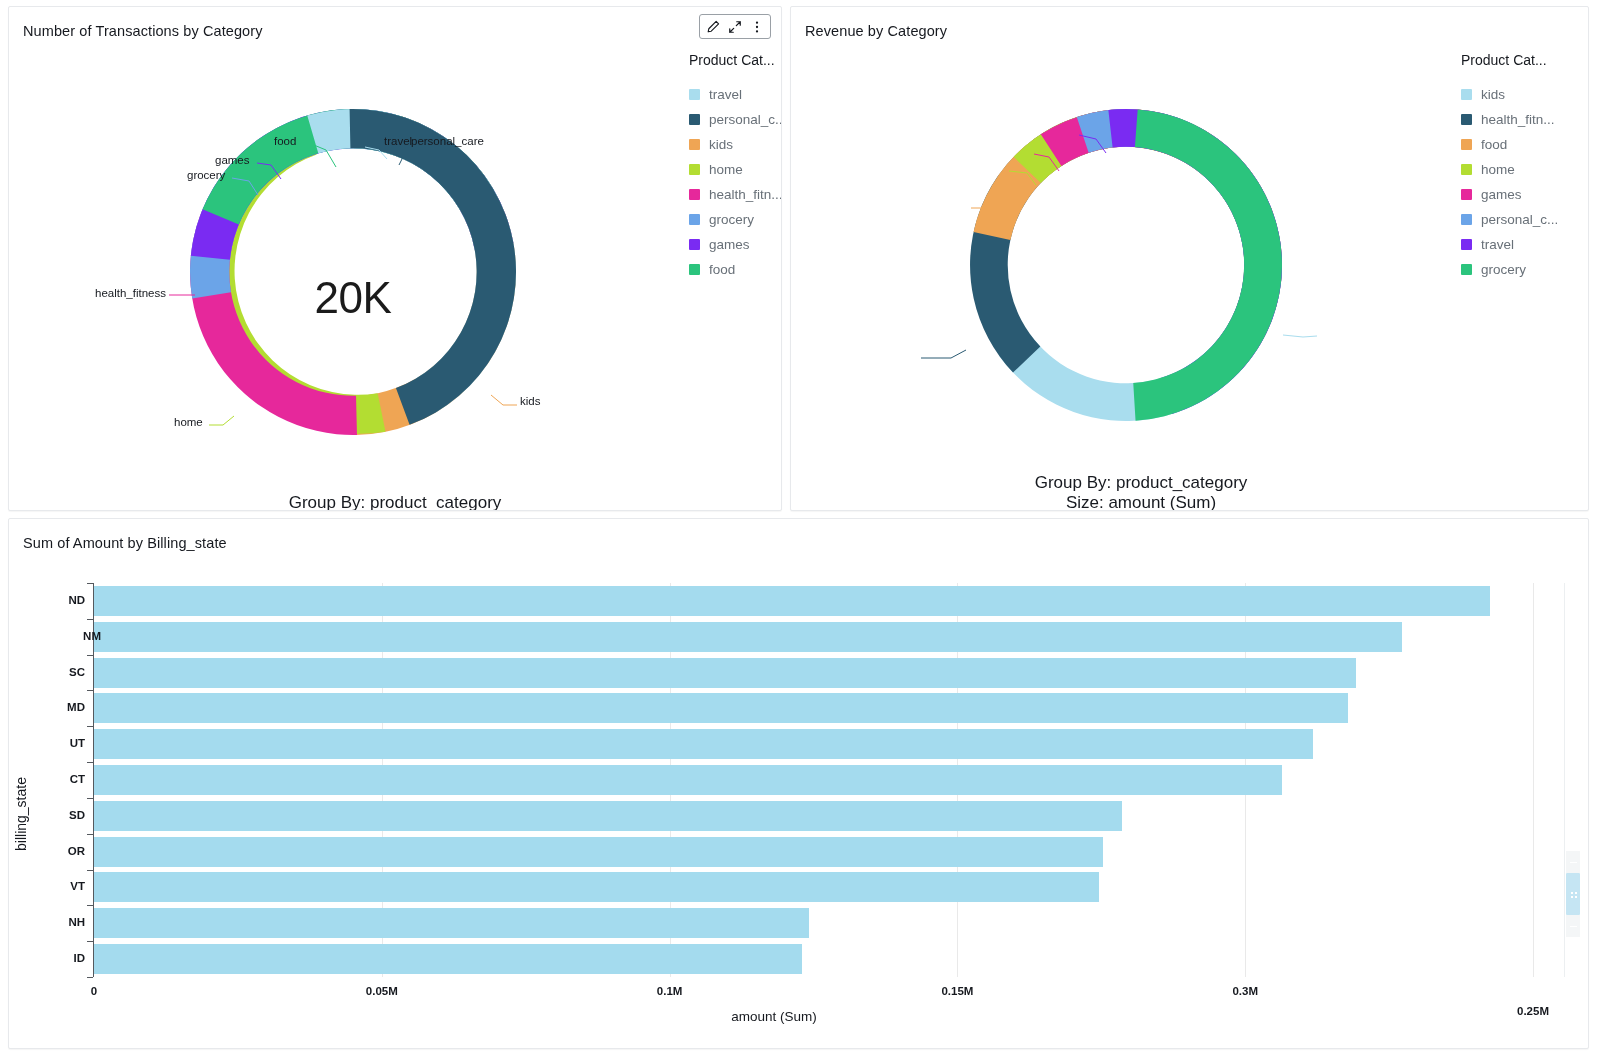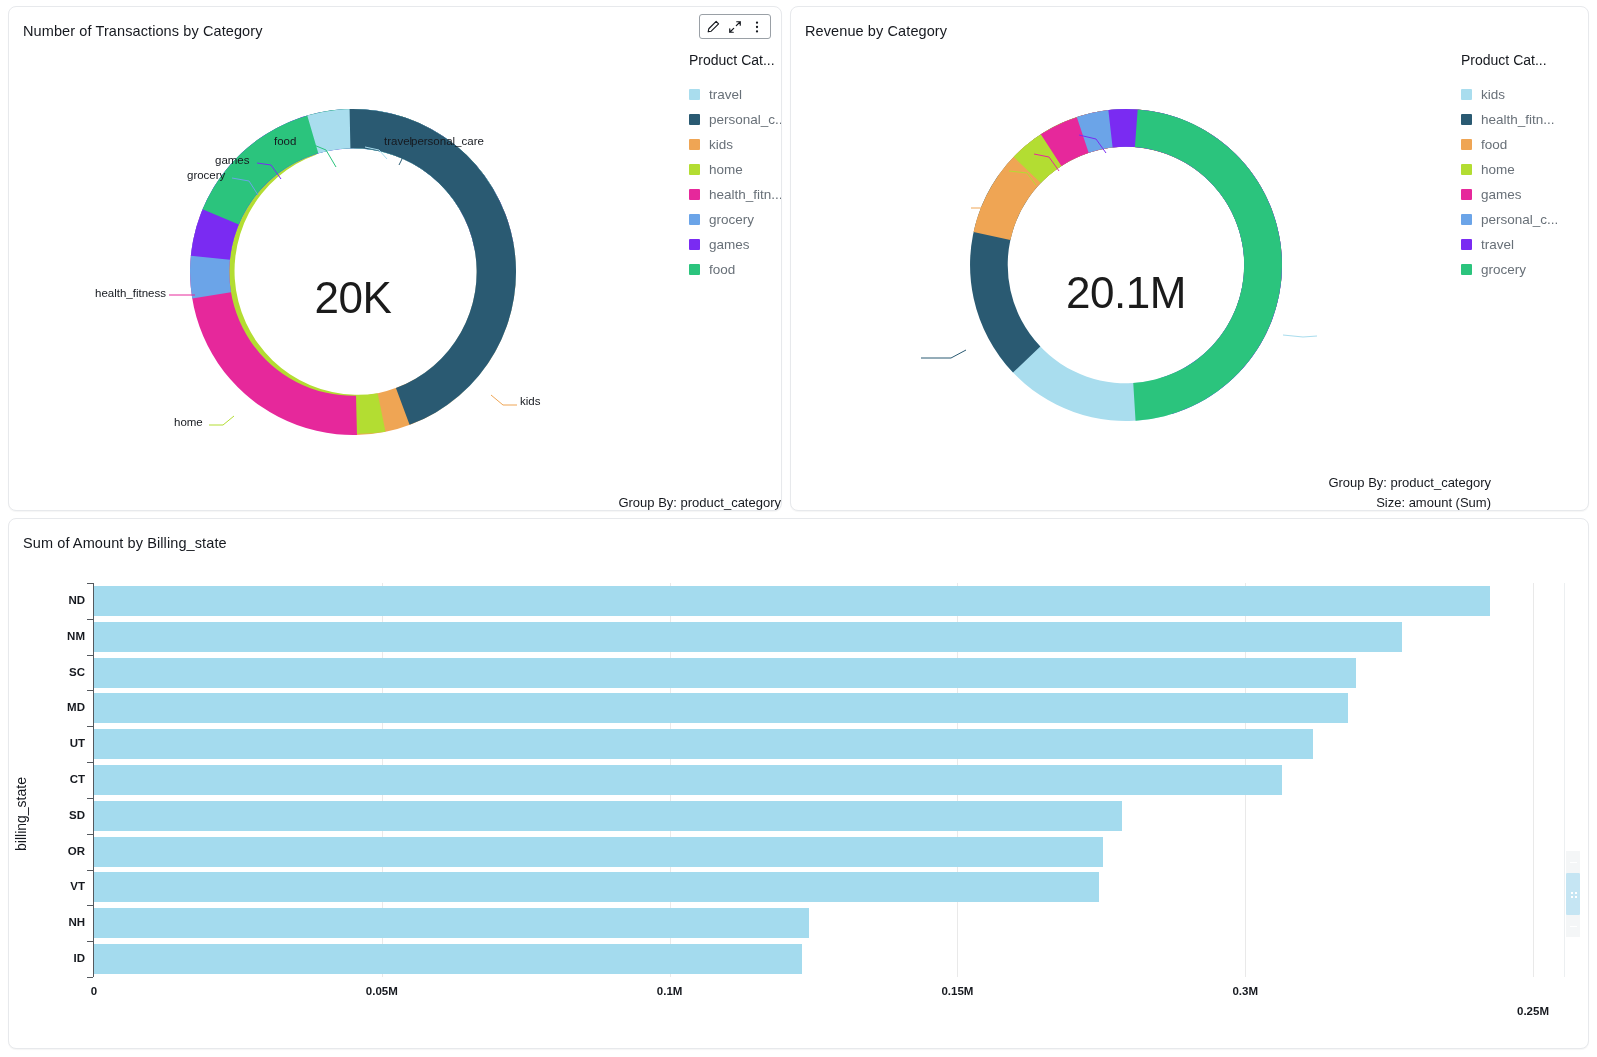--- a/index.html
+++ b/index.html
@@ -13,21 +13,21 @@
   .dashboard {
     position: relative;
     width: 1597px; height: 1057px;
     background: #ffffff;
     padding: 6px;
   }
   .panel {
     position: absolute;
     background: #ffffff;
     border: 1px solid #e7e9ec;
-    border-radius: 8px;
+    border-radius: 2px;
     box-shadow: 0 1px 1px rgba(0,0,0,0.04);
     overflow: hidden;
     padding-left: 12px;
   }
   #panel-transactions { left: 8px; top: 6px; width: 774px; height: 505px; }
   #panel-revenue      { left: 790px; top: 6px; width: 799px; height: 505px; }
   #panel-billing      { left: 8px; top: 518px; width: 1581px; height: 531px; }
 
   .panel-title {
     position: absolute;
@@ -66,22 +66,22 @@
     text-align: center;
     font-size: 44px;
     color: #1b1b1b;
     font-weight: 400;
     letter-spacing: -0.5px;
     margin-top: 26px;
   }
   .footer-note {
     position: absolute;
     left: 0; width: 100%;
-    text-align: right;
-    font-size: 13px;
+    text-align: center;
+    font-size: 17px;
     color: #16191f;
     line-height: 20px;
   }
 
   
   .legend { position: absolute; top: 45px; }
   .legend-title {
     font-size: 14px; color: #16191f; margin-bottom: 14px; white-space: nowrap;
   }
   .legend-item {
@@ -317,21 +317,20 @@
         <g fill="none" stroke-width="1">
           <path d="M288 88 L 305 92 L 315 106" stroke="#7a2bf2"></path>
           <path d="M243 107 L 258 110 L 268 124" stroke="#e6289b"></path>
           <path d="M218 124 L 236 126 L 245 138" stroke="#b3dd32"></path>
           <path d="M180 161 L 200 161 L 212 170" stroke="#efa554"></path>
           <path d="M130 311 L 160 311 L 175 303" stroke="#2a5a72"></path>
           <path d="M492 288 L 512 290 L 526 289" stroke="#a9ddee"></path>
         </g>
       </svg>
 
-      <div class="center-label" style="left:235px; top:195px; width:200px;">20.1M</div>
     </div>
 
     <div class="legend" style="left:670px;">
       <div class="legend-title">Product Cat...</div>
       <div id="legend-rev-items">
           <div class="legend-item">
             <span class="legend-swatch" style="background: rgb(169, 221, 238);"></span>
             <span class="legend-text">kids</span>
           </div>
           <div class="legend-item">
@@ -392,21 +391,21 @@
           <div class="bar" style="left: 0px; top: 217.818px; width: 1028.02px; background: rgb(164, 219, 238);"></div>
           <div class="bar" style="left: 0px; top: 253.636px; width: 1009.03px; background: rgb(164, 219, 238);"></div>
           <div class="bar" style="left: 0px; top: 289.455px; width: 1005px; background: rgb(164, 219, 238);"></div>
           <div class="bar" style="left: 0px; top: 325.273px; width: 714.895px; background: rgb(164, 219, 238);"></div>
           <div class="bar" style="left: 0px; top: 361.091px; width: 707.988px; background: rgb(164, 219, 238);"></div>
         </div>
       <div id="y-ticks">
           <div class="tick-mark" style="top: 22px;"></div>
           <div class="y-tick-label" style="left: 0px; width: 76px; top: 32.9091px;">ND</div>
           <div class="tick-mark" style="top: 57.8182px;"></div>
-          <div class="y-tick-label" style="left: 0px; width: 76px; top: 68.7273px;">NM</div>
+          <div class="y-tick-label" style="left: 16px; width: 76px; top: 68.7273px;">NM</div>
           <div class="tick-mark" style="top: 93.6364px;"></div>
           <div class="y-tick-label" style="left: 0px; width: 76px; top: 104.545px;">SC</div>
           <div class="tick-mark" style="top: 129.455px;"></div>
           <div class="y-tick-label" style="left: 0px; width: 76px; top: 140.364px;">MD</div>
           <div class="tick-mark" style="top: 165.273px;"></div>
           <div class="y-tick-label" style="left: 0px; width: 76px; top: 176.182px;">UT</div>
           <div class="tick-mark" style="top: 201.091px;"></div>
           <div class="y-tick-label" style="left: 0px; width: 76px; top: 212px;">CT</div>
           <div class="tick-mark" style="top: 236.909px;"></div>
           <div class="y-tick-label" style="left: 0px; width: 76px; top: 247.818px;">SD</div>
@@ -421,20 +420,21 @@
           <div class="tick-mark" style="top: 416px;"></div>
         </div>
       <div id="x-ticks">
           <div class="x-tick-label" style="left: 85px;">0</div>
           <div class="x-tick-label" style="left: 372.8px;">0.05M</div>
           <div class="x-tick-label" style="left: 660.6px;">0.1M</div>
           <div class="x-tick-label" style="left: 948.4px;">0.15M</div>
           <div class="x-tick-label" style="left: 1236.2px;">0.3M</div>
           <div class="x-tick-label" style="left: 1524px; margin-top: 20px;">0.25M</div>
         </div>
+      <div class="x-axis-title">amount (Sum)</div>
 
       <div class="vscroll">
         <div class="vscroll-track"></div>
         <div class="vscroll-btn up">
             <i></i>
           </div>
         <div class="vscroll-thumb">
           <div class="vscroll-grip">
               <i></i>
               <i></i>

